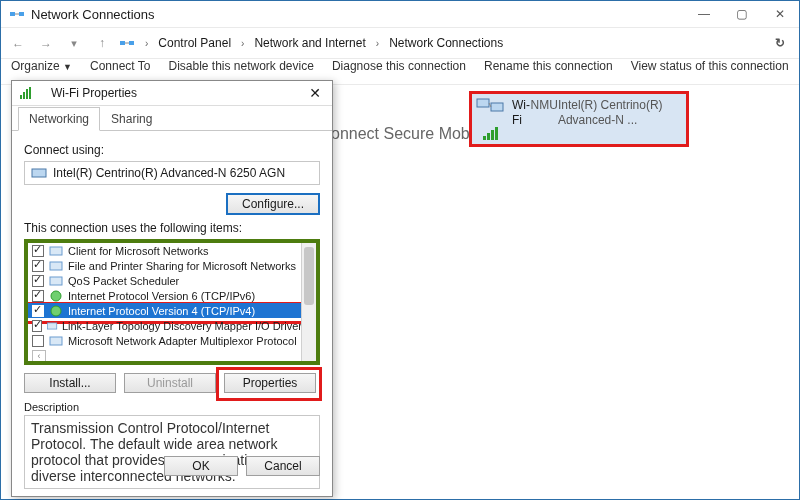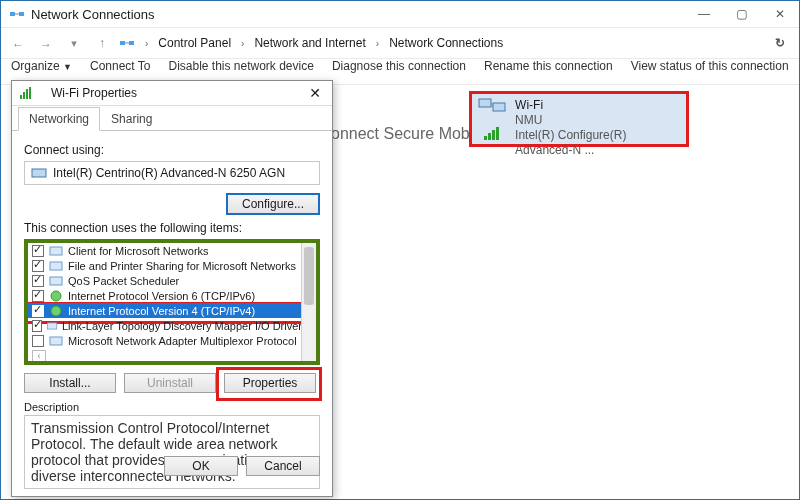--- a/index.html
+++ b/index.html
@@ -14,21 +14,21 @@
 .caret{font-size:10px;color:#666;padding:0 4px}
 .cmdbar{height:25px;display:flex;gap:18px;padding:0 10px;font-size:12px;color:#333;border-bottom:1px solid #eaeaea}
 .cmd{white-space:nowrap}
 .content{position:relative;height:calc(500px - 26px - 30px - 27px)}
 .bg-text{position:absolute;left:330px;top:40px;color:#666;font-size:16px}
 
 .wifi-tile{position:absolute;left:468px;top:6px;width:220px;height:56px;background:#d8e5f3;border:3px solid #e11b1b;display:flex;gap:8px;padding:4px;box-sizing:border-box}
 .wifi-icons{width:36px;display:flex;flex-direction:column;align-items:center;justify-content:space-between}
 .signal-bars{display:flex;align-items:flex-end;gap:1px;height:14px}
 .signal-bars span{width:3px;background:#2e9e2e}
-.wifi-lines{display:flex;flex-direction:column;font-size:12px;line-height:1.25}
+.wifi-lines{display:flex;font-size:12px;line-height:1.25}
 .wifi-lines .sub{color:#555}
 
 .dialog{position:absolute;left:10px;top:-5px;width:320px;height:415px;background:#fff;border:1px solid #888;box-shadow:2px 2px 8px rgba(0,0,0,.25)}
 .dlg-title{height:24px;display:flex;align-items:center;justify-content:space-between;padding:0 8px;font-size:12px;border-bottom:1px solid #ddd;background:#fff}
 .dlg-close{width:18px;height:18px;display:flex;align-items:center;justify-content:center;font-size:14px}
 .tabs{display:flex;border-bottom:1px solid #c7c7c7;padding-left:6px;background:#fff}
 .tab{padding:4px 10px;font-size:12px;border:1px solid transparent;border-bottom:none;position:relative;top:1px;color:#444}
 .tab.active{border-color:#c7c7c7;background:#fff;border-bottom:1px solid #fff}
 .dlg-body{padding:8px 12px}
 .field-label{margin:4px 0}
@@ -122,21 +122,21 @@
         <div class="signal-bars">
           <span style="height:4px"></span>
             <span style="height:7px"></span>
             <span style="height:10px"></span>
             <span style="height:13px"></span>
         </div>
       </div>
       <div class="wifi-lines">
         <span>Wi-Fi</span>
         <span class="sub">NMU</span>
-        <span class="sub">Intel(R) Configure(R) Advanced-N ...</span>
+        <span class="sub">Intel(R) Centrino(R) Advanced-N ...</span>
       </div>
     </div>
 
     <div class="dialog">
       <div class="dlg-title">
         <span style="display:flex;align-items:center;gap:20px">
           <span style="display:flex;align-items:flex-end;gap:1px;height:12px">
             <span style="width:2px;height:4px;background:#2e9e2e;display:inline-block"></span>
             <span style="width:2px;height:7px;background:#2e9e2e;display:inline-block"></span>
             <span style="width:2px;height:10px;background:#2e9e2e;display:inline-block"></span>

